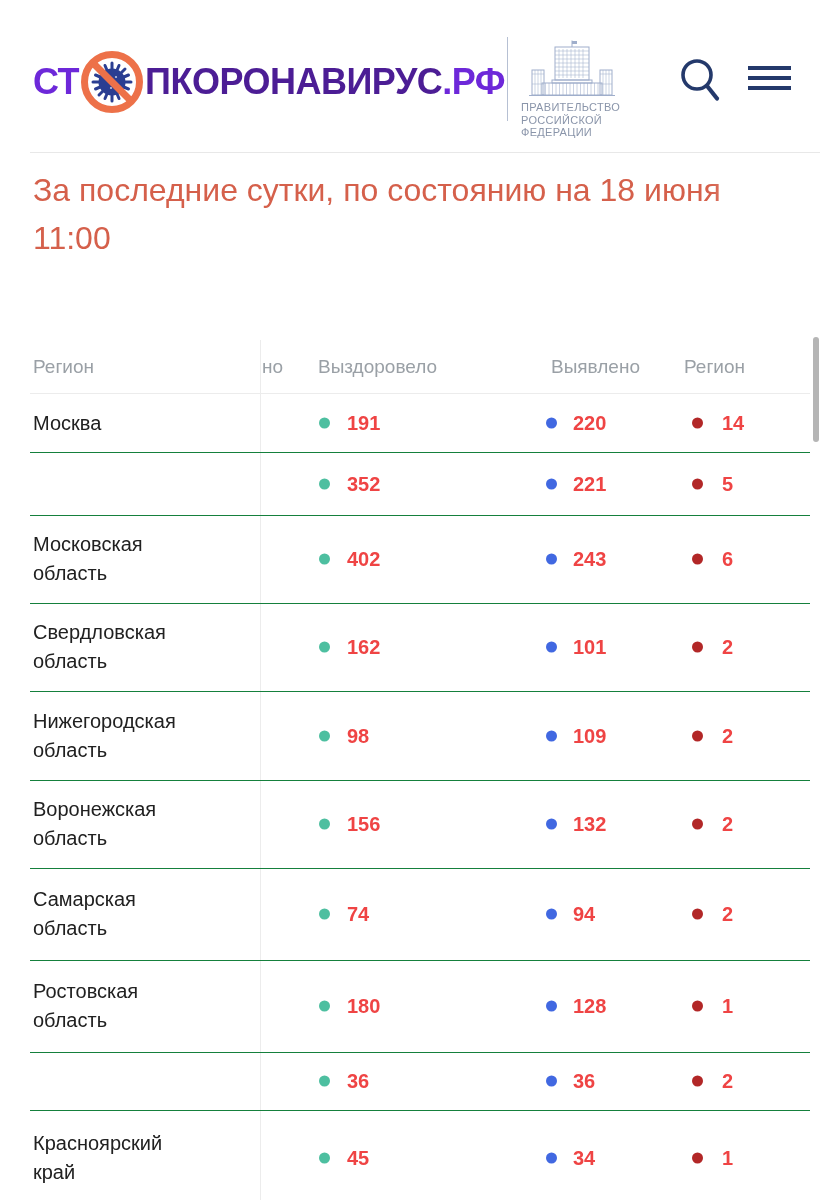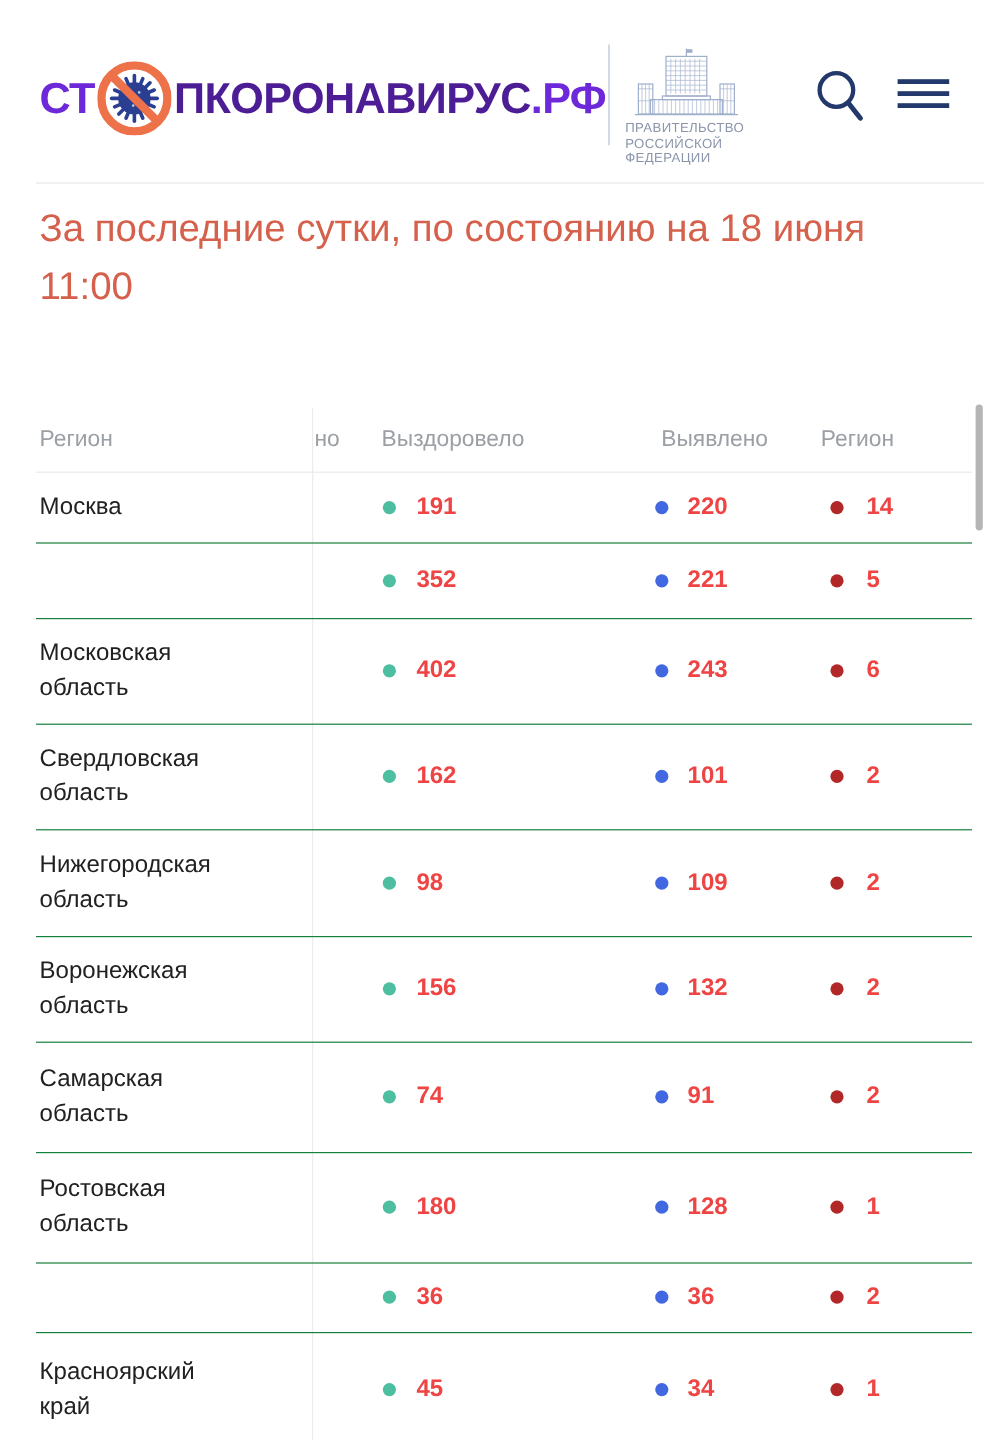--- a/index.html
+++ b/index.html
@@ -220,21 +220,21 @@
   <span class="dot dot-red"></span>
   <span class="val val-died">2</span>
 </div>
 
 <div class="trow r6">
   <div class="cell-region">Самарская
 область</div>
   <span class="dot dot-teal"></span>
   <span class="val val-recovered">74</span>
   <span class="dot dot-blue"></span>
-  <span class="val val-detected">91</span>
+  <span class="val val-detected">94</span>
   <span class="dot dot-red"></span>
   <span class="val val-died">2</span>
 </div>
 
 <div class="trow r7">
   <div class="cell-region">Ростовская
 область</div>
   <span class="dot dot-teal"></span>
   <span class="val val-recovered">180</span>
   <span class="dot dot-blue"></span>

